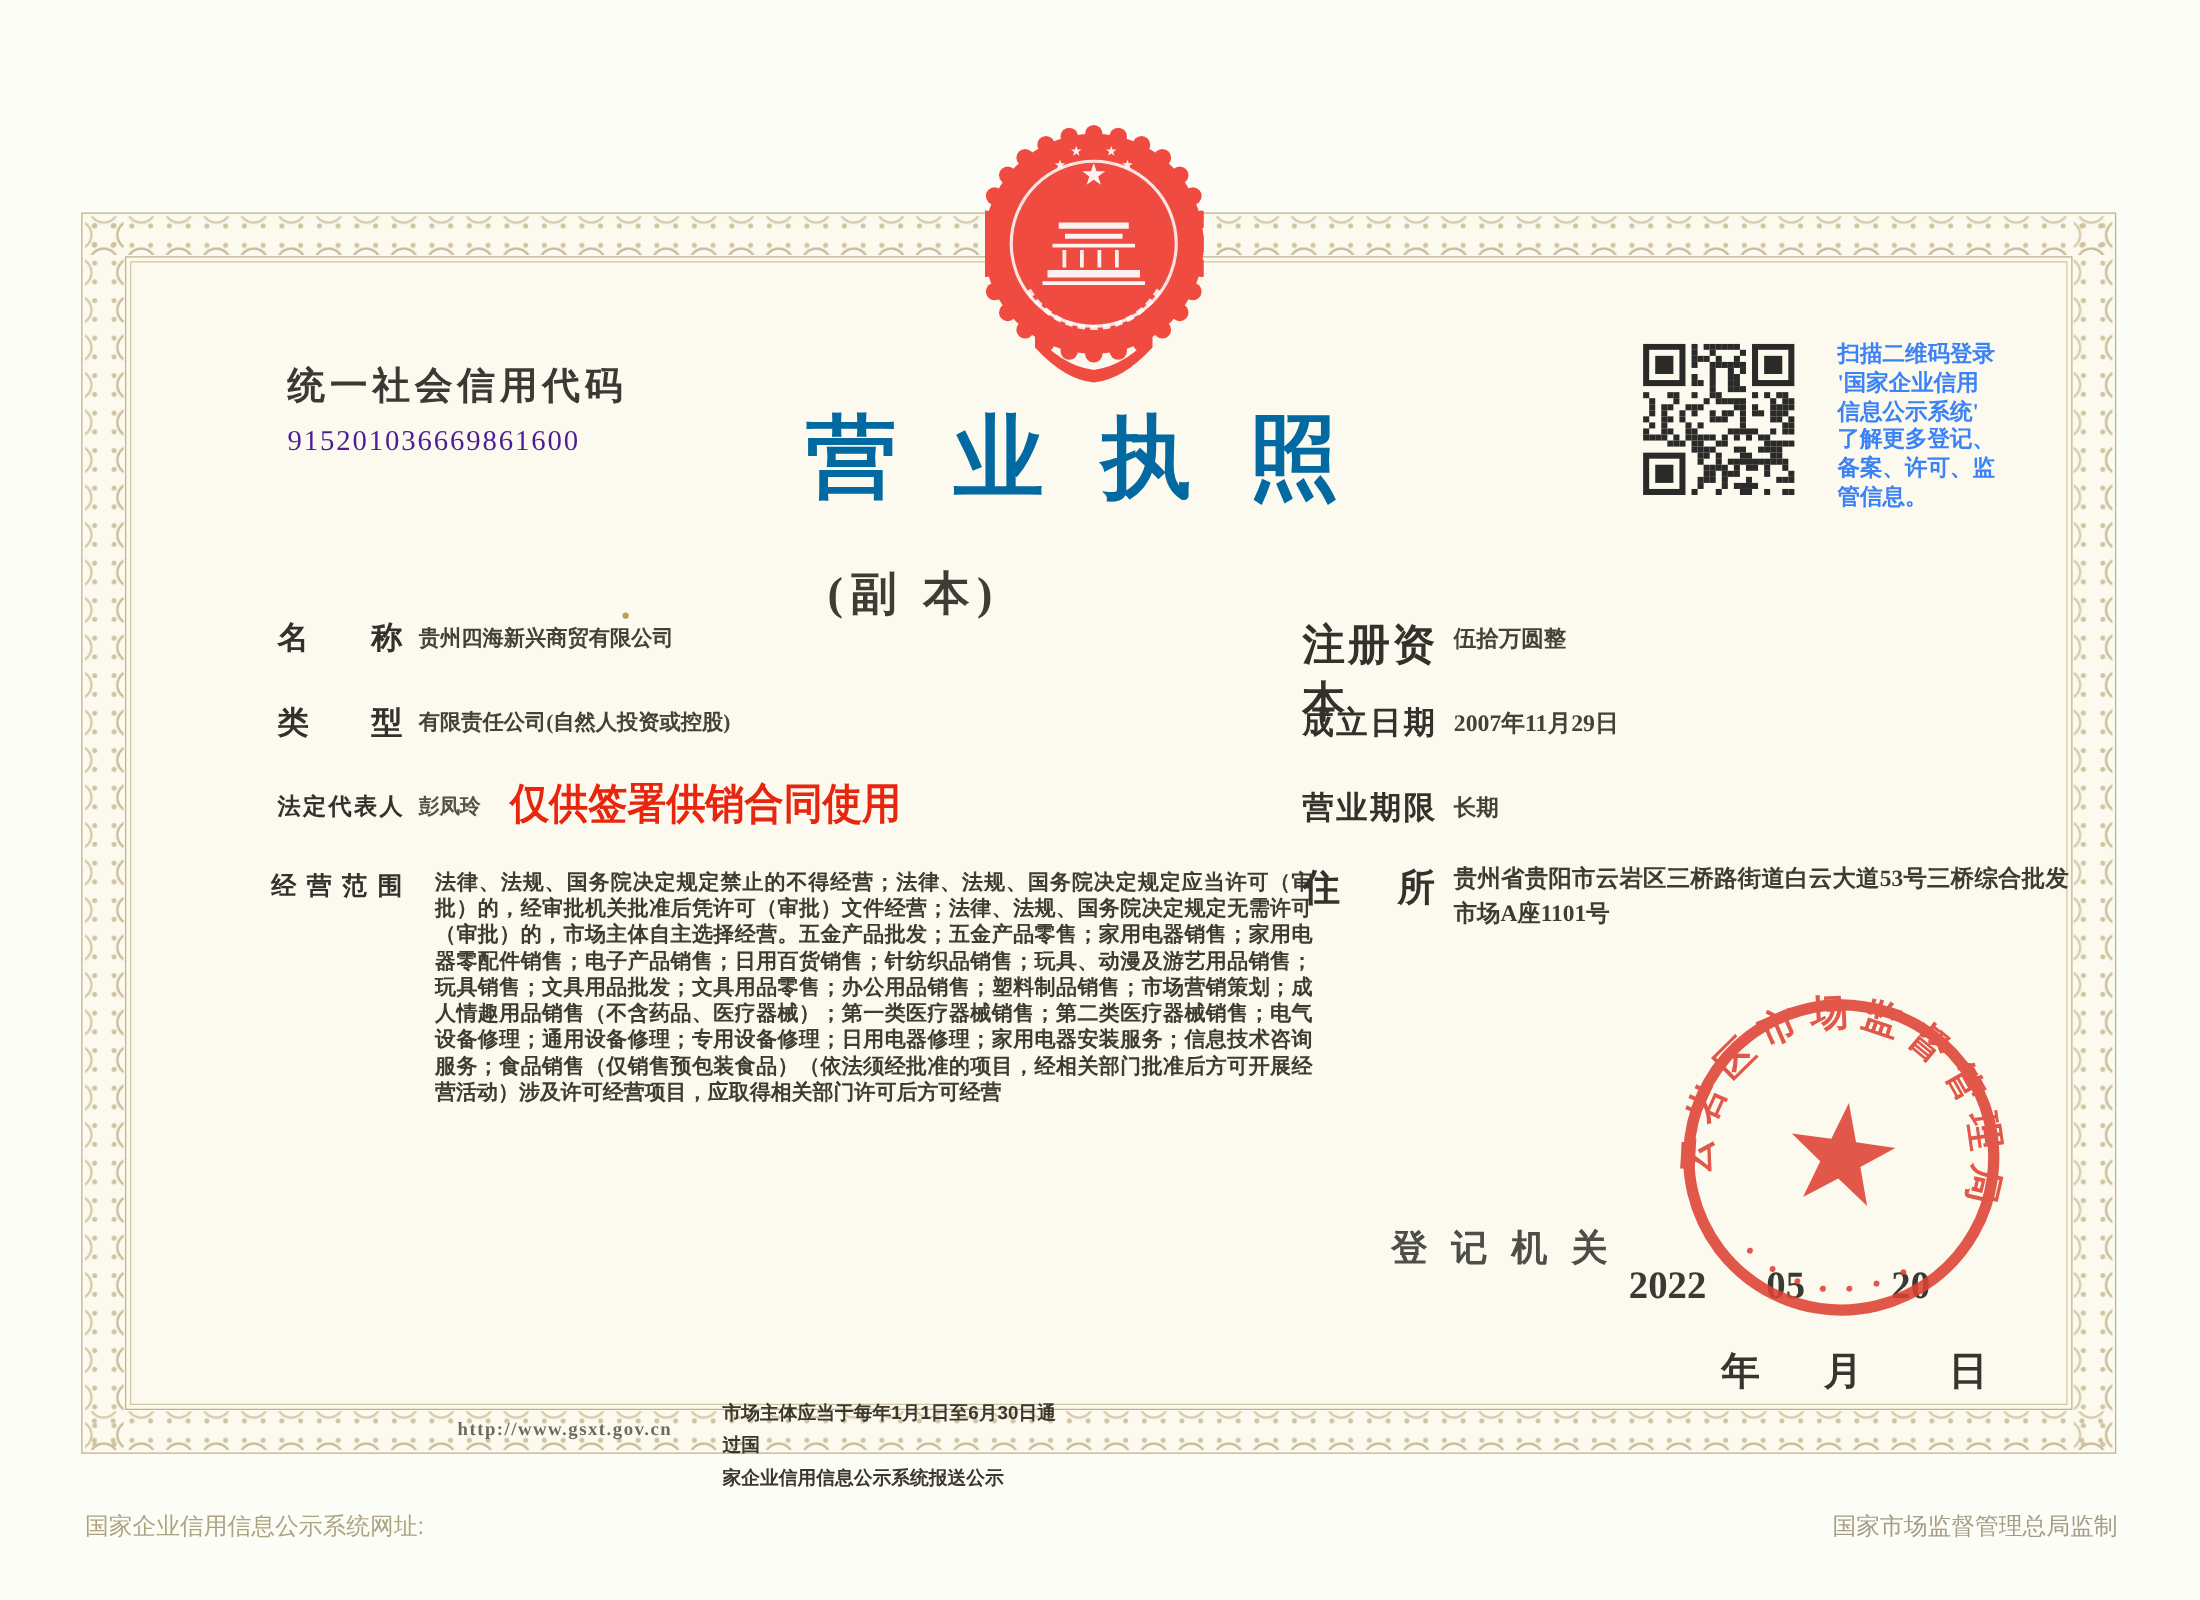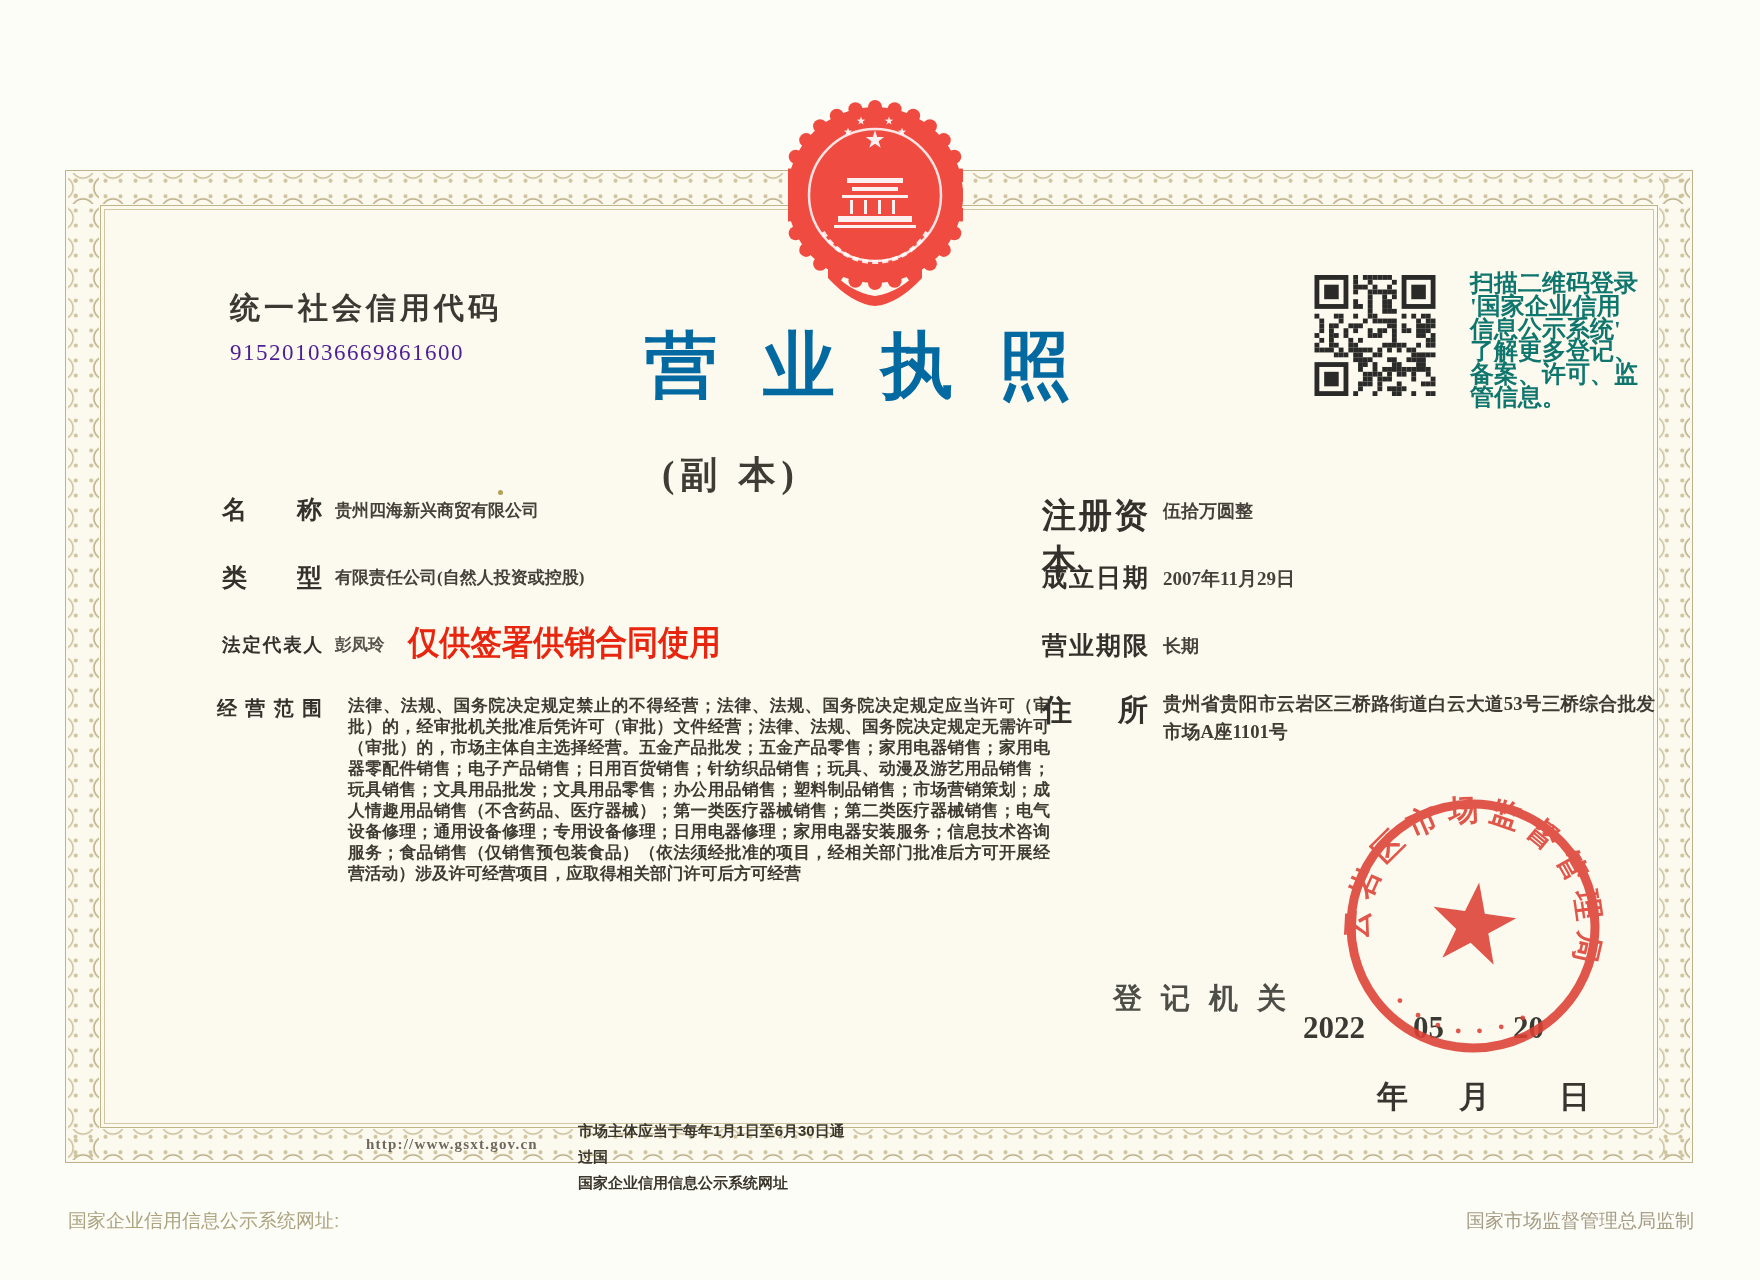--- a/index.html
+++ b/index.html
@@ -45,21 +45,21 @@
     color:#45413a;font-weight:600;
   }
   .pre{white-space:pre-line;}
   .credit-label{font-size:30px;font-weight:800;letter-spacing:4px;color:#3b3933;}
   .credit-code{font-size:23px;letter-spacing:1.5px;color:#4c1d95;font-family:"Liberation Serif","DejaVu Serif",serif;}
   .doc-title{
     font-size:72px;font-weight:900;letter-spacing:46px;color:#0369a1;
     font-family:Liberation Serif, serif;white-space:nowrap;
   }
   .doc-sub{font-size:37px;color:#3e3c35;letter-spacing:6px;font-family:"Liberation Serif","DejaVu Serif",serif;font-weight:600;}
-  .qr-note{font-size:24px;line-height:22.8px;color:#0f766e;font-weight:600;font-family:"Liberation Serif","DejaVu Serif",serif;}
+  .qr-note{font-size:18px;line-height:22.8px;color:#3b82f6;font-weight:600;font-family:"Liberation Serif","DejaVu Serif",serif;}
   .watermark{
     font-size:34px;font-weight:800;color:#e8250e;white-space:nowrap;
     transform:scaleX(.92);transform-origin:left center;
   }
   .scope{
     text-align:justify;line-height:21px;font-size:16.8px;margin-left:16px;
   }
   .reg-label{font-size:29px;letter-spacing:19px;color:#4e4e48;font-weight:600;white-space:nowrap;}
   .datenum{font-size:31px;color:#3a3a34;font-family:"Liberation Serif","DejaVu Serif",serif;font-weight:600;}
   .dateunit{font-size:31px;color:#37352f;font-weight:600;}
@@ -415,18 +415,18 @@
         <circle cx="0" cy="106" r="2.4"></circle>
       <circle cx="21" cy="103" r="2.4"></circle>
         <circle cx="42" cy="96" r="2.4"></circle>
       <circle cx="62" cy="84" r="2.4"></circle>
     </g>
   </g>
 </svg>
 
 <div class="abs url" style="left:366px;top:1136px;">http://www.gsxt.gov.cn</div>
 <div class="abs notice pre" style="left:578px;top:1118px;">市场主体应当于每年1月1日至6月30日通过国
-国家企业信用信息公示系统网址</div>
+家企业信用信息公示系统报送公示</div>
 
 <div class="abs foot" style="left:68px;top:1208px;">国家企业信用信息公示系统网址:</div>
 <div class="abs foot" style="right:66px;top:1208px;color:#a49c84;">国家市场监督管理总局监制</div>
 
 <div class="abs speck" style="left:498px;top:490px;"></div>
 
 </body></html>

